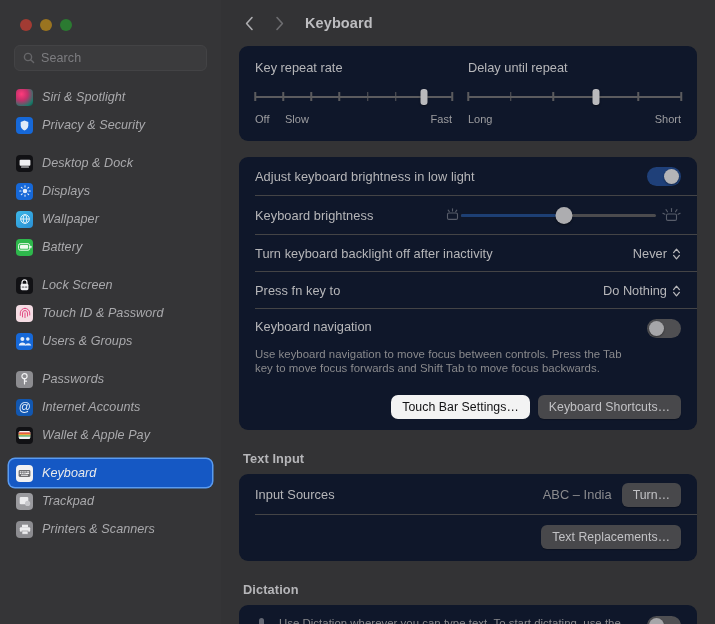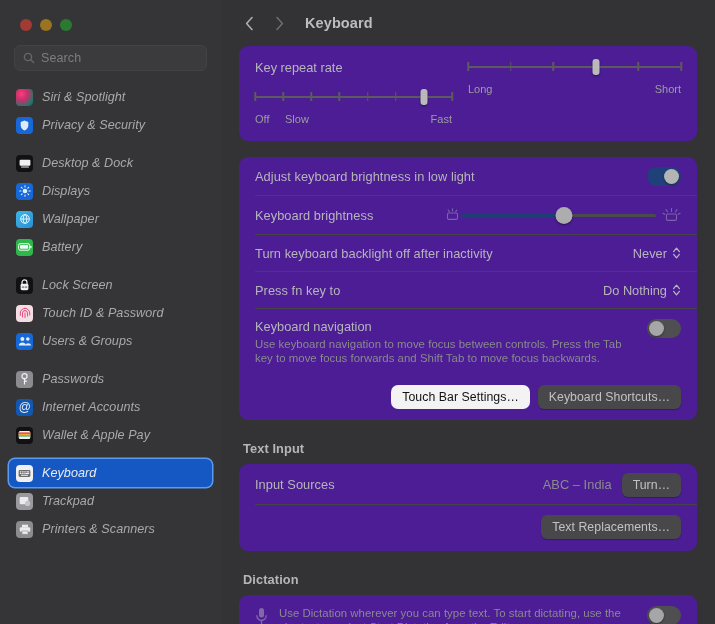--- a/index.html
+++ b/index.html
@@ -145,21 +145,21 @@
     letter-spacing: .1px;
   }
 
   #content {
     padding: 0 18px 0 18px;
     box-sizing: border-box;
     height: calc(624px - 46px);
     overflow: hidden;
   }
   .card {
-    background: #4c1d95;
+    background: #0f172a;
     border-radius: 9px;
     overflow: hidden;
   }
   .row {
     display: flex;
     align-items: center;
     padding: 0 16px;
     box-sizing: border-box;
     min-height: 38px;
     position: relative;
@@ -281,20 +281,21 @@
     border-radius: 50%;
     background: #adadb0;
     transform: translateX(-50%);
     box-shadow: 0 1px 2px rgba(0,0,0,.5);
   }
   .bright-icon { opacity: .38; flex: 0 0 auto; display:block; }
 
   
   .popup {
     display: flex;
+    align-items: center;
     gap: 5px;
   }
   .popup-val {
     font-size: 12.8px;
     color: #b6b6b9;
   }
 
   
   .btn {
     font-size: 12.3px;
@@ -333,21 +334,21 @@
     line-height: 14px;
     letter-spacing: .03px;
   }
   .kbnav-row {
     display: flex;
     align-items: flex-start;
     padding: 10px 16px 11px 16px;
     box-sizing: border-box;
   }
   .kbnav-text { flex: 1 1 auto; padding-right: 18px; }
-  .kbnav-title { font-size: 12.8px; color: #b6b6b9; margin-bottom: 3px; }
+  .kbnav-title { font-size: 12.8px; color: #b6b6b9; margin-bottom: 13px; }
 
   .dict-row {
     display: flex;
     align-items: flex-start;
     padding: 11px 16px 12px 16px;
     box-sizing: border-box;
     gap: 11px;
   }
   .mic-icon { opacity: .5; flex: 0 0 auto; margin-top: 1px; }
 
@@ -619,20 +620,21 @@
               <div class="tick-knob" style="left: 85.7143%;"></div>
             </div>
           <div class="slider-caps">
             <span class="cap" style="left:0">Off</span>
             <span class="cap" style="left:30px">Slow</span>
             <span class="cap" style="right:0">Fast</span>
           </div>
         </div>
 
         <div class="repeat-col">
+          <div class="repeat-title">Delay until repeat</div>
           <div class="tick-slider" id="slider-delay">
             <div class="tick-track"></div>
           <div class="tick" style="left: 0%;"></div>
               <div class="tick" style="left: 20%;"></div>
               <div class="tick" style="left: 40%;"></div>
               <div class="tick" style="left: 60%;"></div>
               <div class="tick" style="left: 80%;"></div>
               <div class="tick" style="left: 100%;"></div>
               <div class="tick-knob" style="left: 60%;"></div>
             </div>

